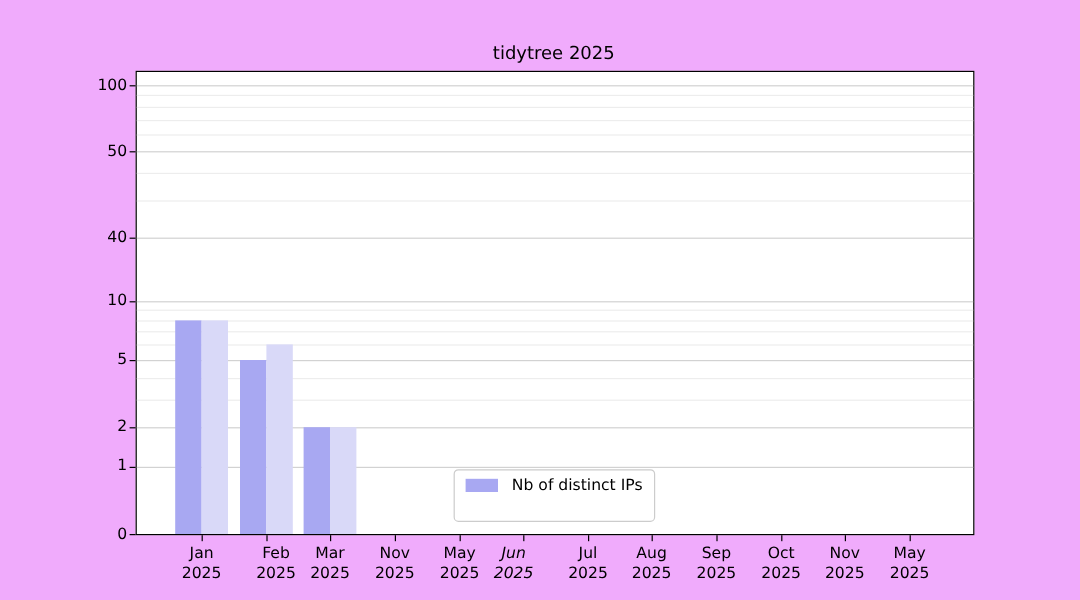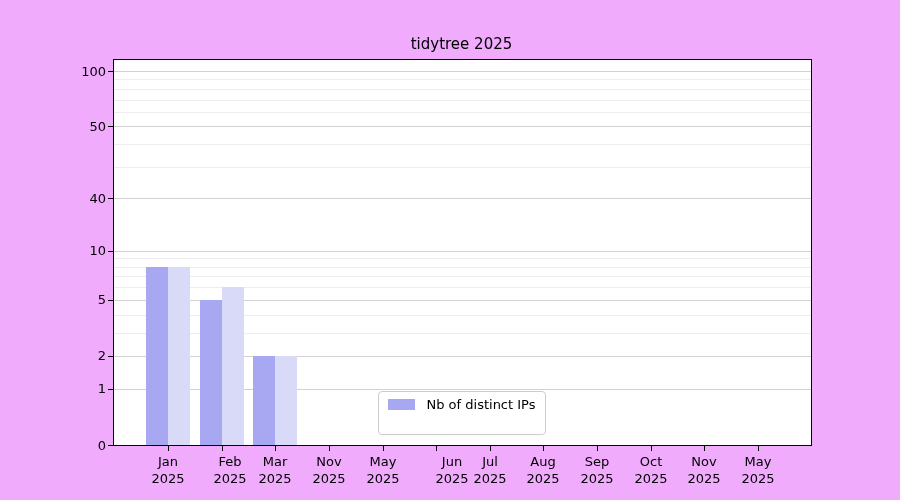--- a/index.html
+++ b/index.html
@@ -176,21 +176,21 @@
       <div class="x-tick-label" style="left: 299px; top: 453px;">
         <div>Nov</div>
         <div>2025</div>
       </div>
       <div class="x-tick-mark" style="left: 383px; top: 446px;"></div>
       <div class="x-tick-label" style="left: 353px; top: 453px;">
         <div>May</div>
         <div>2025</div>
       </div>
       <div class="x-tick-mark" style="left: 436px; top: 446px;"></div>
-      <div class="x-tick-label" style="left: 422px; top: 453px;">
+      <div class="x-tick-label" style="left: 398px; top: 453px; font-style: italic;">
         <div>Jun</div>
         <div>2025</div>
       </div>
       <div class="x-tick-mark" style="left: 490px; top: 446px;"></div>
       <div class="x-tick-label" style="left: 460px; top: 453px;">
         <div>Jul</div>
         <div>2025</div>
       </div>
       <div class="x-tick-mark" style="left: 543px; top: 446px;"></div>
       <div class="x-tick-label" style="left: 513px; top: 453px;">

